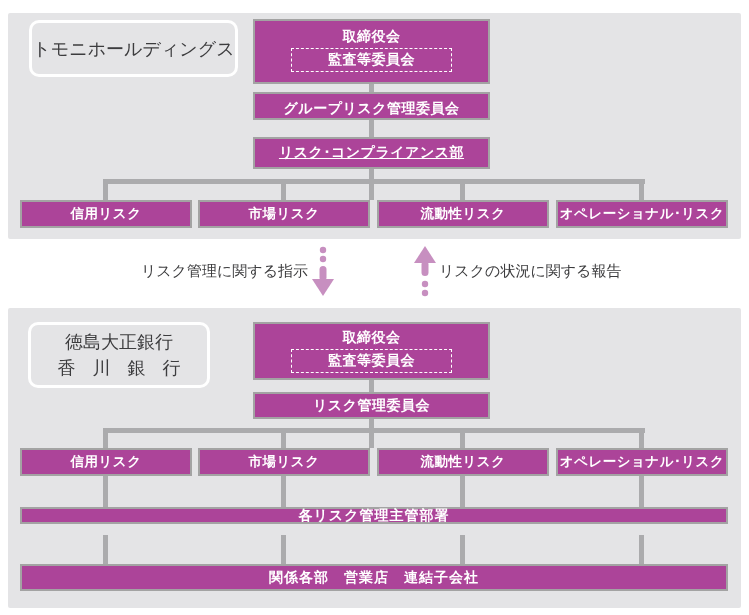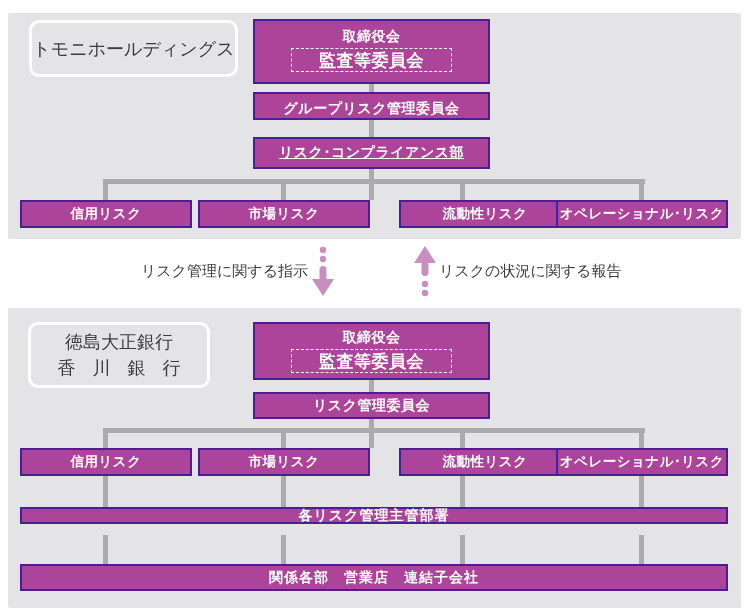--- a/index.html
+++ b/index.html
@@ -9,44 +9,44 @@
   }
   .panel{
     position:absolute;left:8px;width:733px;background:var(--panel);
     border-radius:2px;
   }
   #panel-top{top:13px;height:226px;}
   #panel-bottom{top:308px;height:300px;}
 
   
   .mbox{
-    position:absolute;background:var(--magenta);border:2px solid #4c1d95;
+    position:absolute;background:var(--magenta);border:2px solid #a3a3a3;
     box-sizing:border-box;color:#ffffff;font-weight:bold;
     display:flex;align-items:center;justify-content:center;
     z-index:2;font-size:13.5px;letter-spacing:0.5px;
   }
   .center-col{left:253px;width:237px;}
   .board{flex-direction:column;justify-content:flex-start;}
   #board-top{top:19px;height:65px;padding-top:6px;}
   #board-bottom{top:322px;height:58px;padding-top:4px;}
   .board-title{font-size:14px;line-height:19px;}
   .dashed{
     border:1.5px dashed #ffffff;box-sizing:border-box;
     width:161px;height:24px;margin-top:2px;
     display:flex;align-items:center;justify-content:center;
-    font-size:17px;
+    font-size:14px;
   }
   #group-risk{top:92px;height:28px;font-size:14px;align-items:flex-end;}
   #risk-compliance{top:137px;height:32px;font-size:14px;text-decoration:underline;}
   #risk-mgmt-committee{top:392px;height:27px;font-size:14px;}
 
   .riskbox{width:172px;height:28px;}
   .row-top{top:200px;}
   .row-bottom{top:448px;}
-  .rx0{left:20px;} .rx1{left:198px;} .rx2{left:399px;} .rx3{left:556px;}
+  .rx0{left:20px;} .rx1{left:198px;} .rx2{left:377px;} .rx3{left:556px;}
 
   .widebox{left:20px;width:708px;font-size:14px;letter-spacing:1px;}
   #dept-box{top:507px;height:17px;}
   #related-box{top:564px;height:27px;}
 
   
   .label-box{
     position:absolute;border:3px solid #ffffff;border-radius:10px;
     box-sizing:border-box;display:flex;flex-direction:column;
     align-items:center;justify-content:center;

